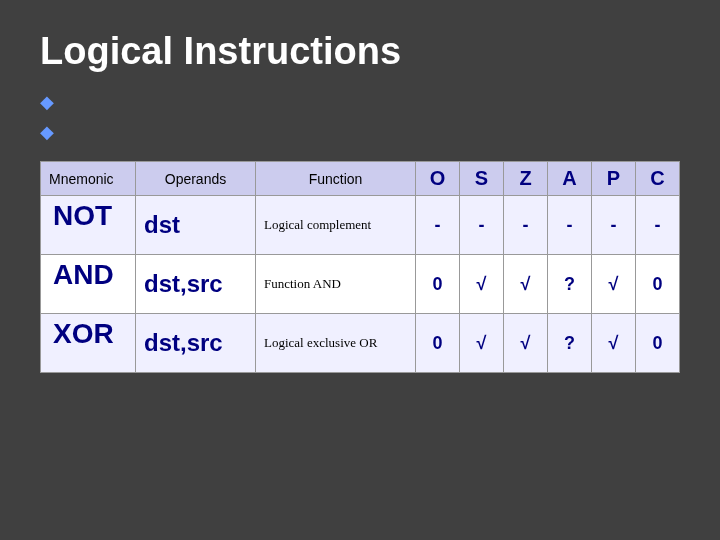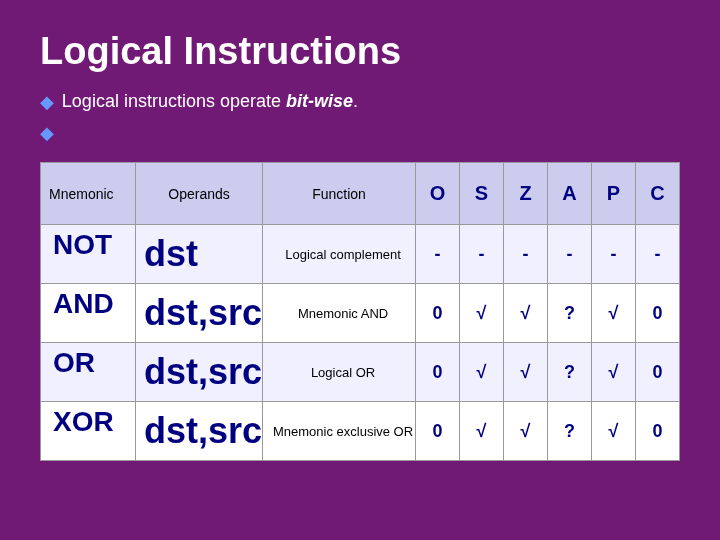--- a/index.html
+++ b/index.html
@@ -19,21 +19,21 @@
       position: absolute;
       inset: 0;
       background-image: radial-gradient(circle, rgba(100,100,200,0.4) 1px, transparent 1px);
       background-size: 28px 28px;
       pointer-events: none;
     }
 
     .slide {
       width: 720px;
       height: 540px;
-      background: #701a75;
+      background: #404040;
       padding: 30px 40px 20px 40px;
       position: relative;
     }
 
     .title {
       font-size: 38px;
       font-weight: bold;
       color: white;
       margin-bottom: 16px;
       font-family: Arial, sans-serif;
@@ -83,21 +83,21 @@
       text-align: center;
       vertical-align: middle;
     }
 
     
     .header-row th {
       background: #ccccee;
       font-size: 14px;
       font-weight: normal;
       color: #000;
-      padding: 19px 8px;
+      padding: 5px 8px;
     }
 
     .header-row th.mnemonic-col {
       text-align: left;
       padding-left: 8px;
       font-size: 14px;
     }
 
     .header-row th.operands-col {
       text-align: center;
@@ -127,34 +127,35 @@
       font-weight: bold;
       text-align: left;
       padding-left: 12px;
       padding-top: 4px;
       padding-bottom: 22px;
       width: 95px;
       color: #000080;
     }
 
     .data-row td.operands-cell {
-      font-size: 36px;
+      font-size: 24px;
       font-weight: bold;
       text-align: left;
       padding-left: 8px;
       width: 120px;
       color: #000080;
     }
 
     .data-row td.function-cell {
       font-size: 13px;
-      text-align: center;
+      text-align: left;
       padding-left: 8px;
       color: #000;
       font-weight: normal;
+      font-family: Liberation Serif, serif;
     }
 
     .data-row td.flag-cell {
       font-size: 18px;
       font-weight: bold;
       color: #000080;
       width: 44px;
     }
 
     .data-row:nth-child(odd) td {
@@ -167,23 +168,20 @@
 </head>
 <body>
 
 <div class="slide">
 
   <h1 class="title">Logical Instructions</h1>
 
   <div class="bullets">
     <div class="bullet-item">
       <span class="diamond">◆</span>
-      <span class="bullet-text">
-        Logical instructions operate <span class="bold-italic">bit-wise</span>.
-      </span>
     </div>
     <div class="bullet-item">
       <span class="diamond">◆</span>
     </div>
   </div>
 
   <table class="instruction-table">
     <thead>
       <tr class="header-row">
         <th class="mnemonic-col">Mnemonic</th>
@@ -205,43 +203,32 @@
           <td class="flag-cell">-</td>
           <td class="flag-cell">-</td>
           <td class="flag-cell">-</td>
           <td class="flag-cell">-</td>
           <td class="flag-cell">-</td>
           <td class="flag-cell">-</td>
         </tr>
         <tr class="data-row">
           <td class="mnemonic-cell">AND</td>
           <td class="operands-cell">dst,src</td>
-          <td class="function-cell">Mnemonic AND</td>
-          <td class="flag-cell">0</td>
-          <td class="flag-cell">√</td>
-          <td class="flag-cell">√</td>
-          <td class="flag-cell">?</td>
-          <td class="flag-cell">√</td>
-          <td class="flag-cell">0</td>
-        </tr>
-        <tr class="data-row">
-          <td class="mnemonic-cell">OR</td>
-          <td class="operands-cell">dst,src</td>
-          <td class="function-cell">Logical OR</td>
+          <td class="function-cell">Function AND</td>
           <td class="flag-cell">0</td>
           <td class="flag-cell">√</td>
           <td class="flag-cell">√</td>
           <td class="flag-cell">?</td>
           <td class="flag-cell">√</td>
           <td class="flag-cell">0</td>
         </tr>
         <tr class="data-row">
           <td class="mnemonic-cell">XOR</td>
           <td class="operands-cell">dst,src</td>
-          <td class="function-cell">Mnemonic exclusive OR</td>
+          <td class="function-cell">Logical exclusive OR</td>
           <td class="flag-cell">0</td>
           <td class="flag-cell">√</td>
           <td class="flag-cell">√</td>
           <td class="flag-cell">?</td>
           <td class="flag-cell">√</td>
           <td class="flag-cell">0</td>
         </tr>
       </tbody>
   </table>
 

